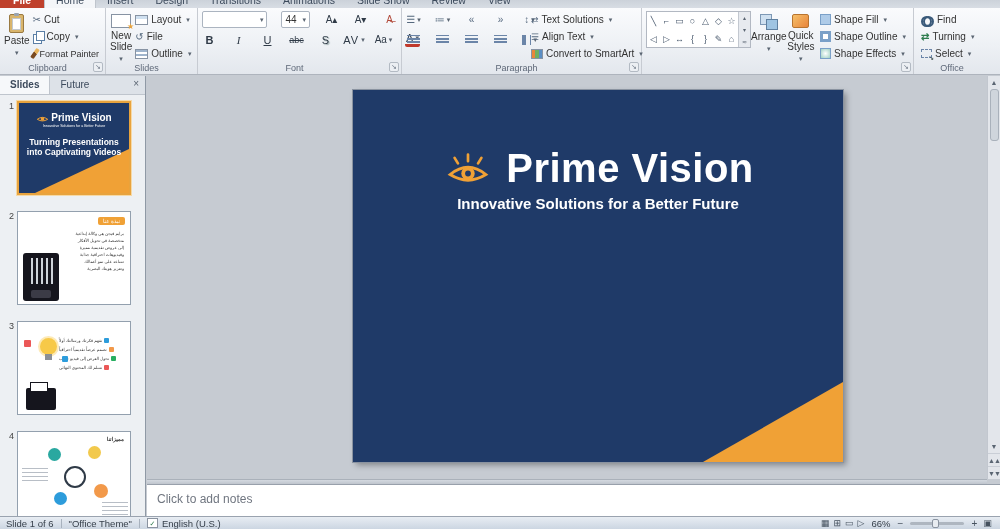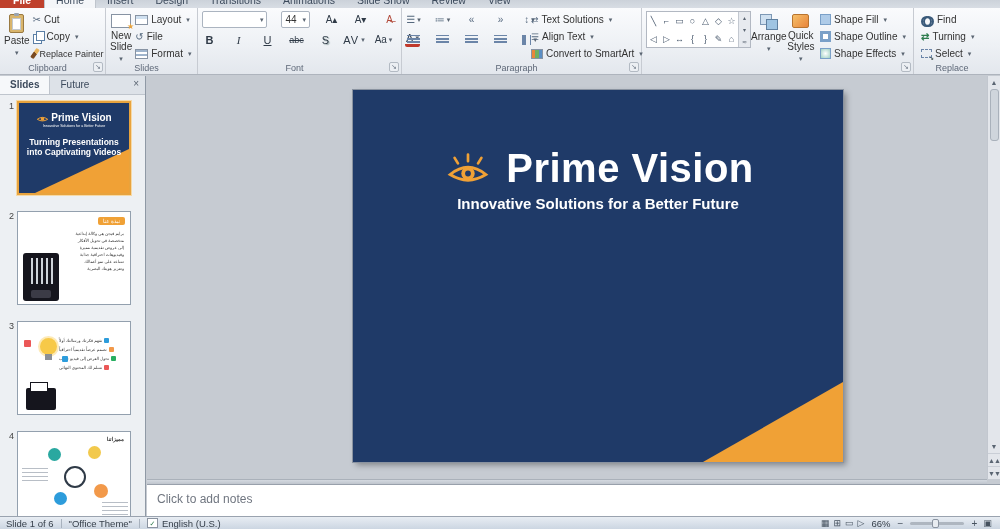--- a/index.html
+++ b/index.html
@@ -161,21 +161,21 @@
         <div class="sbtn">
           <span class="ic">✂</span>
           <span>Cut</span>
         </div>
         <div class="sbtn dd">
           <span class="icopy"></span>
           <span>Copy</span>
         </div>
         <div class="sbtn">
           <span class="ibrush"></span>
-          <span style="font-size:9px">Replace Painter</span>
+          <span style="font-size:9px">Format Painter</span>
         </div>
       </div>
       <span class="glabel">Clipboard</span>
       <span class="launcher">↘</span>
     </div>
 
     <div class="group" style="width:92px">
       <div class="bigbtn bigdd" style="width:40px">
         <span class="islide"></span>
         <span>New Slide</span>
@@ -184,21 +184,21 @@
         <div class="sbtn dd">
           <span class="ilayout"></span>
           <span>Layout</span>
         </div>
         <div class="sbtn">
           <span class="ic">↺</span>
           <span>File</span>
         </div>
         <div class="sbtn dd">
           <span class="isection"></span>
-          <span>Format</span>
+          <span>Outline</span>
         </div>
       </div>
       <span class="glabel">Slides</span>
     </div>
 
     <div class="group" style="width:204px">
       <div class="col" style="width:100%">
         <div class="row" style="margin-bottom:3px">
           <div class="combo" style="width:86px">
             <span></span>
@@ -339,21 +339,21 @@
         </div>
         <div class="sbtn dd">
           <span class="irepl">⇄</span>
           <span>Turning</span>
         </div>
         <div class="sbtn dd">
           <span class="isel"></span>
           <span>Select</span>
         </div>
       </div>
-      <span class="glabel">Replace</span>
+      <span class="glabel">Office</span>
     </div>
   </div>
 
   <div class="panel">
     <div class="ptabs">
       <div class="ptab active">Slides</div>
       <div class="ptab">Future</div>
       <div class="pclose">×</div>
     </div>
     <div class="thumbs">

